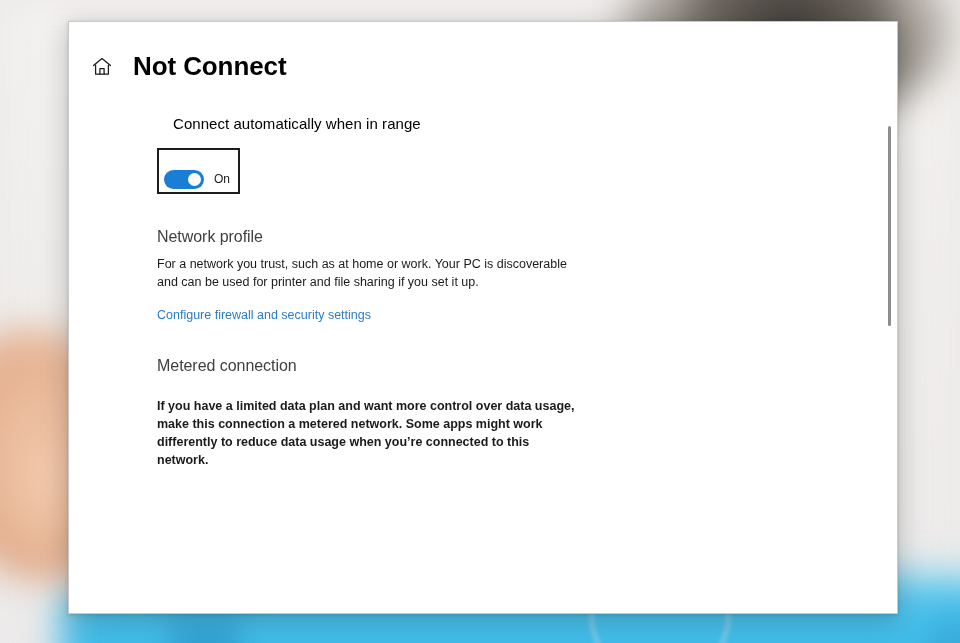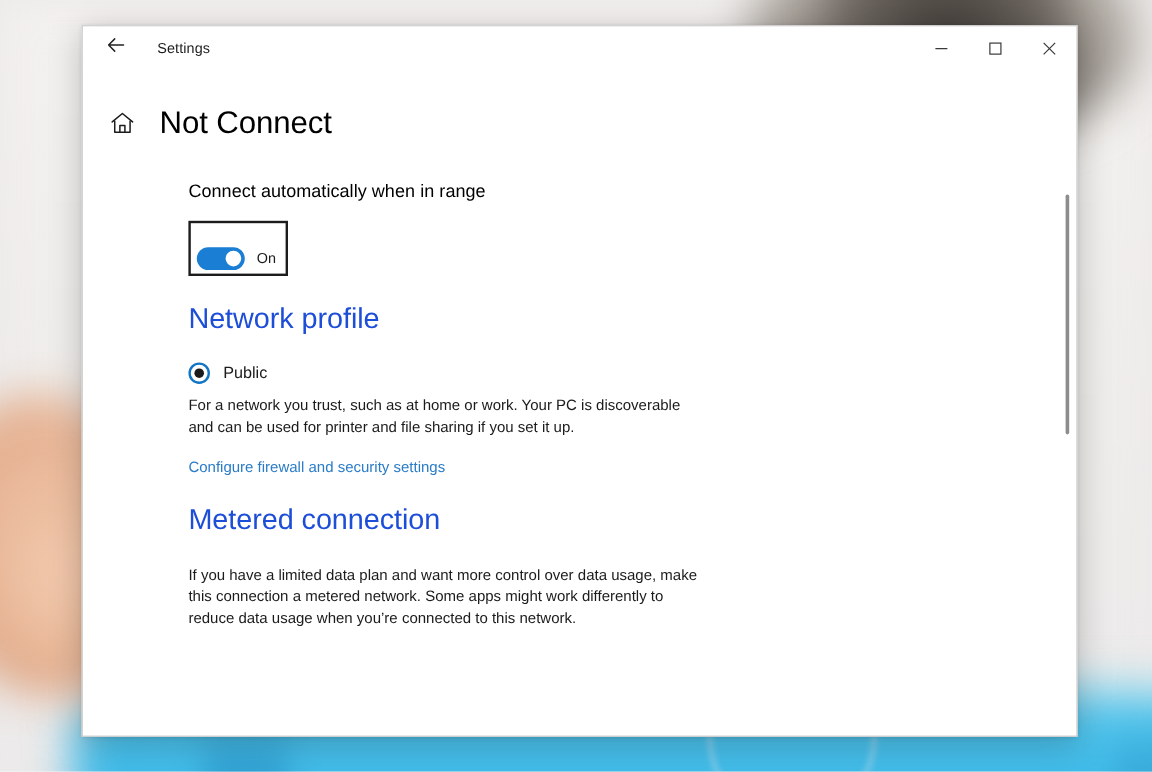--- a/index.html
+++ b/index.html
@@ -138,33 +138,34 @@
   .page-header {
     display: flex;
     align-items: center;
     gap: 18px;
     margin: 14px 0 0 0;
     padding-left: 0;
   }
   .home-icon-wrap { width: 26px; display:flex; justify-content:center; }
   .page-title {
     font-size: 26px;
-    font-weight: 400;
+    font-weight: 700;
     color: #000;
     line-height: 1.1;
     letter-spacing: -.1px;
   }
 
   .section { padding-left: 68px; }
 
   .group-label {
     font-size: 15px;
     color: #000;
     margin-top: 34px;
     letter-spacing: .05px;
+    margin-left: 16px;
   }
 
   
   .toggle-row {
     margin-top: 16px;
     display: inline-flex;
     align-items: center;
     border: 2px solid #1c1c1c;
     padding: 20px 8px 3px 5px;
     gap: 10px;
@@ -181,24 +182,24 @@
     position: absolute;
     right: 3px; top: 3px;
     width: 13px; height: 13px;
     border-radius: 50%;
     background: #ffffff;
   }
   .toggle-label { font-size: 12px; color: #1b1b1b; }
 
   
   .section-heading {
-    font-size: 24px;
+    font-size: 16px;
     font-weight: 400;
-    color: #1d4ed8;
-    margin-top: 22px;
+    color: #404040;
+    margin-top: 34px;
     letter-spacing: -.05px;
   }
 
   
   .radio-row {
     display: flex;
     align-items: center;
     gap: 11px;
     margin-top: 22px;
     cursor: default;
@@ -237,21 +238,21 @@
 
   .link {
     display: inline-block;
     font-size: 12.5px;
     color: #2a7cc7;
     margin-top: 17px;
     text-decoration: none;
     cursor: default;
   }
 
-  .metered-desc { margin-top: 22px; }
+  .metered-desc { margin-top: 22px; font-weight: bold; }
 
   
   #scrollbar {
     position: absolute;
     right: 0; top: 0;
     width: 16px; height: 100%;
     background: transparent;
   }
   #scroll-thumb {
     position: absolute;
@@ -274,50 +275,20 @@
   <div class="bg-layer bg-shirt"></div>
   <div class="bg-layer bg-shirt-dark"></div>
   <div class="bg-layer bg-shirt-dark2"></div>
   <div class="bg-layer bg-neck"></div>
   <div class="bg-layer bg-hand"></div>
   <div class="bg-layer bg-hand2"></div>
 </div>
 
 <div id="settings-window">
 
-  <div id="title-bar">
-
-    <div class="back-btn">
-      <span>
-        <svg width="15" height="13" viewBox="0 0 15 13" fill="none">
-          <path d="M14 6.5H1.5M1.5 6.5L6.6 1.4M1.5 6.5L6.6 11.6" stroke="#222" stroke-width="1.2" stroke-linecap="round" stroke-linejoin="round"></path>
-        </svg>
-      </span>
-    </div>
-
-    <div class="title-text">Settings</div>
-
-    <div class="win-controls">
-      <div class="win-btn">
-        <svg width="11" height="11" viewBox="0 0 11 11">
-          <path d="M0.5 5.5H10.5" stroke="#3a3a3a" stroke-width="1"></path>
-        </svg>
-      </div>
-      <div class="win-btn">
-        <svg width="11" height="11" viewBox="0 0 11 11">
-          <rect x="0.9" y="0.9" width="9.2" height="9.2" fill="none" stroke="#3a3a3a" stroke-width="1"></rect>
-        </svg>
-      </div>
-      <div class="win-btn close">
-        <svg width="11" height="11" viewBox="0 0 11 11" stroke="#3a3a3a">
-          <path d="M0.7 0.7L10.3 10.3M10.3 0.7L0.7 10.3" stroke-width="1"></path>
-        </svg>
-      </div>
-    </div>
-  </div>
 
   <div id="content-area">
     <div id="page-scroll">
       <div class="page-inner">
 
         <div class="page-header">
           <span class="home-icon-wrap">
             <svg width="20" height="19" viewBox="0 0 20 19" fill="none">
               <path d="M1.5 8.6L10 1.6L18.5 8.6" stroke="#1b1b1b" stroke-width="1.25" stroke-linecap="round" stroke-linejoin="round"></path>
               <path d="M3.6 8.1V17.2H16.4V8.1" stroke="#1b1b1b" stroke-width="1.25" stroke-linecap="round" stroke-linejoin="round"></path>
@@ -335,24 +306,20 @@
           <div class="toggle-row">
             <span class="toggle" style="background: rgb(26, 127, 212);">
               <span class="knob"></span>
             </span>
             <span class="toggle-label">On</span>
           </div>
 
           
           <div class="section-heading">Network profile</div>
 
-          <div class="radio-row">
-            <span class="radio checked"></span>
-            <span class="radio-label">Public</span>
-          </div>
 
           <div class="body-text wide">For a network you trust, such as at home or work. Your PC is discoverable and can be used for printer and file sharing if you set it up.</div>
 
           <a class="link" href="#" style="color: rgb(42, 124, 199);">Configure firewall and security settings</a>
 
           
           <div class="section-heading">Metered connection</div>
 
           <div class="body-text wide metered-desc">If you have a limited data plan and want more control over data usage, make this connection a metered network. Some apps might work differently to reduce data usage when you’re connected to this network.</div>
 

